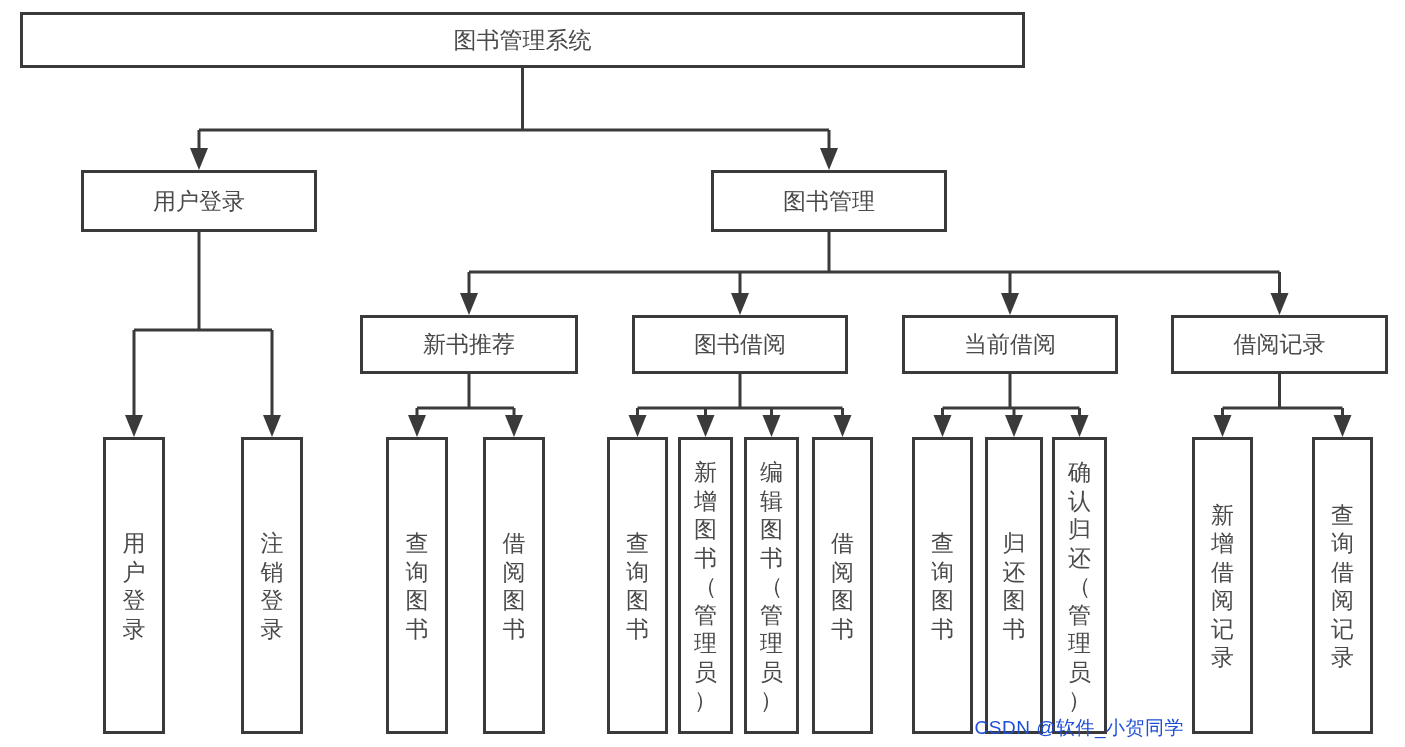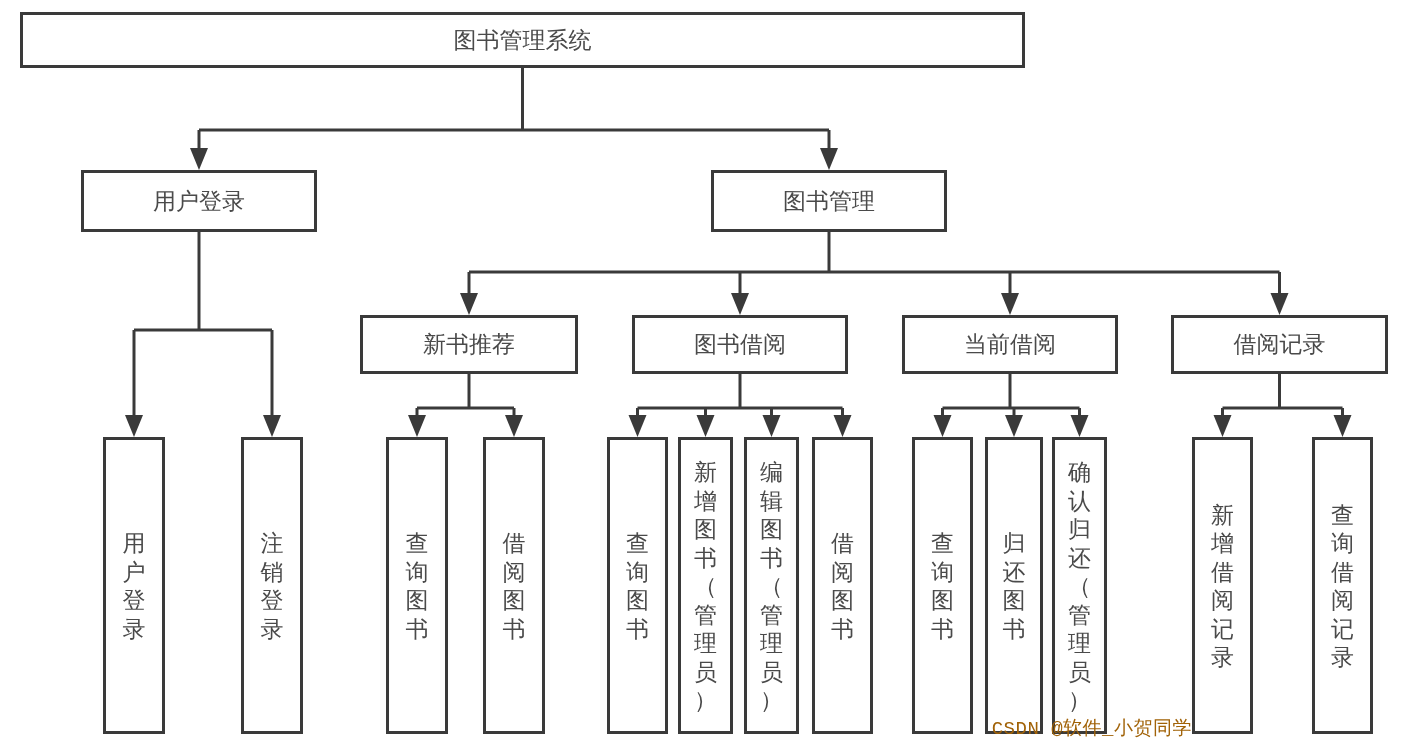--- a/index.html
+++ b/index.html
@@ -50,24 +50,24 @@
     dominant-baseline: middle;
   }
   .node-label-v {
     fill: #4a4a4a;
     font-family: "DejaVu Sans", "Liberation Sans", sans-serif;
     font-size: 23px;
     text-anchor: middle;
   }
   .watermark {
     position: absolute;
-    right: 0;
+    right: 8px;
     bottom: 6px;
-    color: #a16207;
-    font-family: Liberation Mono, monospace;
+    color: #1d4ed8;
+    font-family: Liberation Sans, sans-serif;
     font-size: 19px;
     white-space: nowrap;
     letter-spacing: 0.5px;
     pointer-events: none;
   }
 </style>
 </head>
 <body>
 
 <div id="diagram-root">

